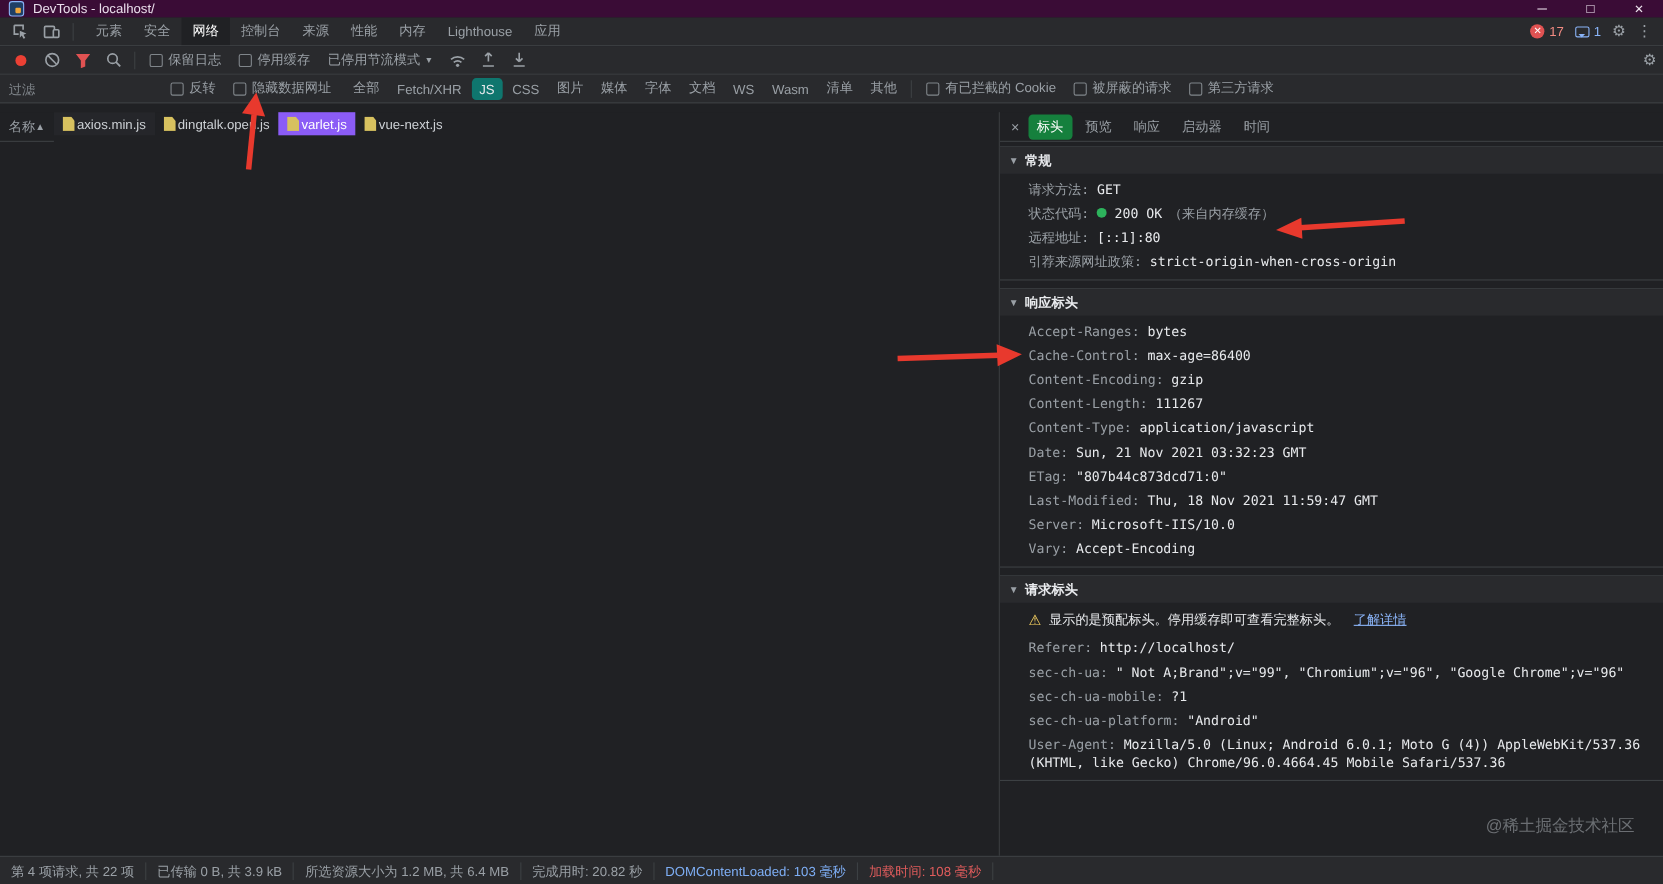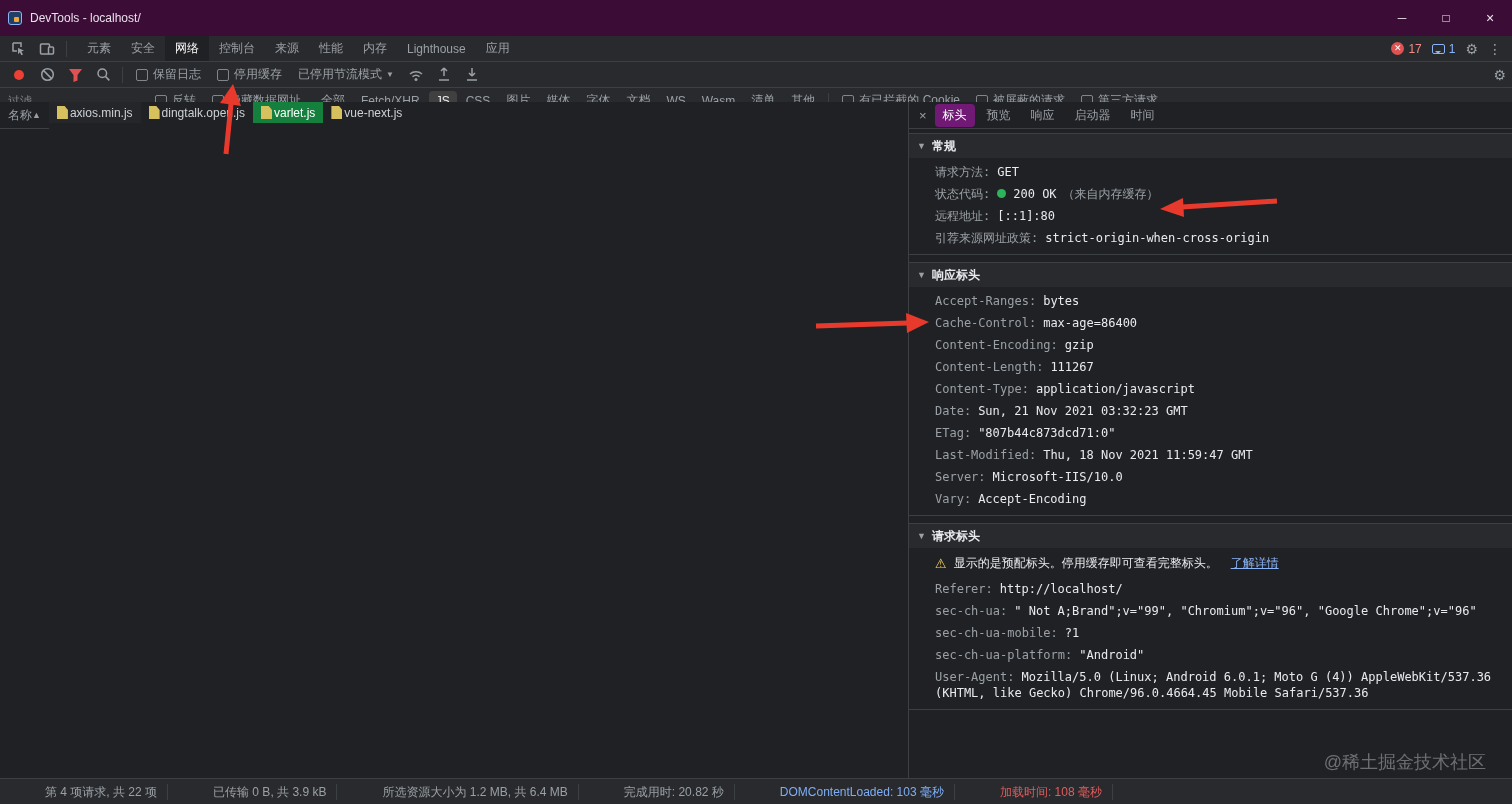--- a/index.html
+++ b/index.html
@@ -4,21 +4,21 @@
 <style>
   * { box-sizing: border-box; }
   html,body { margin:0; padding:0; }
   body {
     width:1512px; height:804px; overflow:hidden; position:relative;
     background:#202124; color:#e8eaed;
     font-family:"Liberation Sans","DejaVu Sans",sans-serif; font-size:12px;
   }
 
   
-  .titlebar { height:36px; background:#3a0c36; display:flex; align-items:center; padding-left:8px; color:#eadfec; }
+  .titlebar { height:16px; background:#3a0c36; display:flex; align-items:center; padding-left:8px; color:#eadfec; }
   .devtools-logo { width:14px; height:14px; border-radius:3px; background:#1f3f66; border:1px solid #8ab4f8; position:relative; margin-right:8px; }
   .devtools-logo::after { content:""; position:absolute; right:2px; bottom:2px; width:5px; height:5px; background:#f0a63a; border-radius:1px; }
   .titlebar .title { font-size:12px; }
   .win-controls { margin-left:auto; display:flex; height:100%; }
   .win-btn { width:44px; height:100%; display:flex; align-items:center; justify-content:center; color:#efe6f0; font-size:12px; }
   .win-btn.close { font-size:14px; }
 
   
   .tabbar, .net-toolbar, .filter-bar {
     height:26px; background:#292a2d; border-bottom:1px solid #3c4043;
@@ -44,61 +44,61 @@
   .cb { width:12px; height:12px; border:1.5px solid #80868b; border-radius:2px; background:transparent; flex:0 0 auto; }
   .throttle { display:flex; align-items:center; gap:4px; margin:0 7px; white-space:nowrap; }
   .caret { font-size:8px; }
   .toolbar-spacer { flex:1; }
 
   
   .filter-input { width:140px; background:transparent; border:none; outline:none; color:#e8eaed; font-size:12px; font-family:inherit; }
   .filter-input::placeholder { color:#80868b; }
   .chips { display:flex; align-items:center; gap:2px; margin-left:4px; }
   .chip { padding:3px 7px; border-radius:4px; color:#9aa0a6; white-space:nowrap; }
-  .chip.selected { background:#404040; color:#e8eaed; }
+  .chip.selected { background:#0f766e; color:#e8eaed; }
 
   
   .content { position:absolute; top:102px; bottom:26px; left:0; right:0; display:flex; }
   .left-panel { width:909px; border-right:1px solid #3c4043; display:flex; background:#202124; }
   .list-header { height:27px; border-bottom:1px solid #3c4043; display:flex; align-items:center; padding:0 8px; color:#9aa0a6; flex:0 0 auto; }
   .sort-tri { margin-left:auto; font-size:9px; color:#9aa0a6; }
   .req-row { height:21px; display:flex; align-items:center; padding:0 8px; gap:2px; color:#cdd1d5; }
   .req-row:nth-child(even) { background:#25262a; }
-  .req-row.selected { background:#15803d; color:#ffffff; }
+  .req-row.selected { background:#8b5cf6; color:#ffffff; }
   .file-icon { width:11px; height:13px; background:#d7c15f; clip-path:polygon(0 0, 70% 0, 100% 30%, 100% 100%, 0 100%); flex:0 0 auto; }
 
   .right-panel { flex:1; display:flex; flex-direction:column; background:#202124; }
   .detail-tabs { height:27px; border-bottom:1px solid #3c4043; display:flex; align-items:center; gap:4px; padding:0 6px; flex:0 0 auto; }
   .close-x { color:#9aa0a6; font-size:13px; padding:0 4px; }
   .dtab { padding:3px 8px; border-radius:4px; color:#9aa0a6; white-space:nowrap; }
-  .dtab.selected { background:#701a75; color:#ffffff; }
+  .dtab.selected { background:#15803d; color:#ffffff; }
 
   .sections { flex:1; overflow:hidden; padding-top:4px; }
   .section { border-top:1px solid #3c4043; margin-top:7px; }
   .section:first-child { margin-top:0; }
   .section-header { display:flex; align-items:center; height:24px; background:#292a2d; padding-left:8px; gap:6px; font-weight:bold; color:#e8eaed; }
   .tri { font-size:9px; color:#9aa0a6; }
   .section-body { padding:3px 0 5px 0; border-bottom:1px solid #3c4043; }
   .section:last-child .section-body { border-bottom:1px solid #3c4043; }
   .kv-row { padding:3px 10px 3px 26px; font-family:"DejaVu Sans Mono","Liberation Mono",monospace; font-size:12px; line-height:16px; color:#e8eaed; word-break:break-all; }
   .kv-row .k { color:#9aa0a6; margin-right:7px; }
   .kv-row .note { color:#9aa0a6; margin-left:6px; }
   .status-dot { display:inline-block; width:9px; height:9px; border-radius:50%; background:#2db35c; margin-right:7px; }
   .warn-row { padding:4px 10px 6px 26px; display:flex; align-items:center; gap:7px; }
   .warn-icon { color:#fdd663; font-size:13px; }
   .learn-link { color:#8ab4f8; text-decoration:underline; margin-left:6px; white-space:nowrap; }
 
   
   .statusbar { position:absolute; left:0; right:0; bottom:0; height:26px; background:#292a2d; border-top:1px solid #3c4043; display:flex; align-items:center; color:#9aa0a6; }
-  .status-cell { padding:0 10px; border-right:1px solid #3c4043; white-space:nowrap; height:16px; line-height:16px;margin-left:35px; }
+  .status-cell { padding:0 10px; border-right:1px solid #3c4043; white-space:nowrap; height:16px; line-height:16px; }
   .status-cell.blue { color:#7eaef5; }
   .status-cell.red { color:#e05c5c; }
 
   
-  .watermark { position:absolute; right:26px; bottom:30px; color:rgba(170,175,180,0.55); font-size:18px; z-index:40; }
+  .watermark { position:absolute; right:26px; bottom:44px; color:rgba(170,175,180,0.55); font-size:15px; z-index:40; }
   .arrows-overlay { position:absolute; inset:0; z-index:50; pointer-events:none; }
 </style>
 </head>
 <body>
 
 <div class="titlebar">
   <span class="devtools-logo"></span>
   <span class="title">DevTools - localhost/</span>
   <div class="win-controls">
     <span class="win-btn">─</span>

